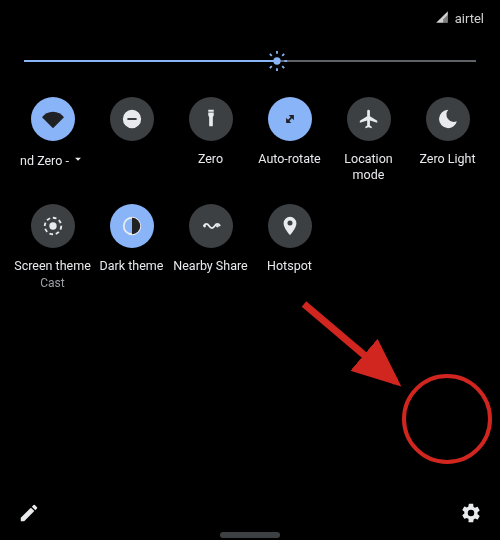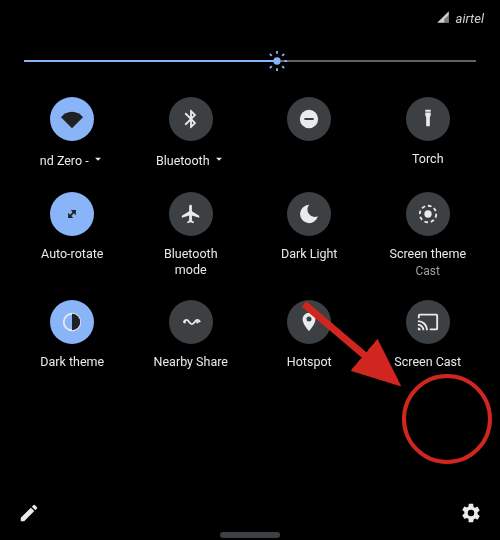--- a/index.html
+++ b/index.html
@@ -13,21 +13,20 @@
     position: relative;
   }
   .status-bar {
     display: flex;
     justify-content: flex-end;
     align-items: center;
     padding: 10px 16px 4px;
     gap: 6px;
     font-size: 13px;
     color: #d0d0d0;
-    font-style: italic;
   }
   .status-bar svg { width: 14px; height: 14px; fill: #d0d0d0; }
   .brightness {
     margin: 18px 24px 24px;
     position: relative;
     height: 24px;
   }
   .track {
     position: absolute;
     top: 50%;
@@ -47,21 +46,21 @@
   .thumb {
     position: absolute;
     top: 50%;
     transform: translate(-50%, -50%);
     width: 22px; height: 22px;
     display:flex; align-items:center; justify-content:center;
   }
   .thumb svg { width:22px; height:22px; }
   .grid {
     display: grid;
-    grid-template-columns: repeat(4, 1fr);
+    grid-template-columns: repeat(6, 1fr);
     gap: 22px 2px;
     padding: 0 14px;
   }
   .tile {
     display: flex;
     flex-direction: column;
     align-items: center;
     position: relative;
   }
   .circle {
@@ -172,75 +171,62 @@
       <div class="label-row">
         <div class="label">nd Zero -</div>
         <span><svg class="chev" viewBox="0 0 24 24">
             <path d="M7 10l5 5 5-5z"></path>
           </svg></span>
       </div>
     </div>
     <div class="tile">
       <div class="circle">
         <svg viewBox="0 0 24 24">
-          <path d="M17.71 7.71 12 2h-1v7.59L6.41 5 5 6.41 10.59 12 5 17.59 6.41 19 11 14.41V22h1l5.71-5.71L13.41 12l4.3-4.29zM13 5.83l1.88 1.88L13 9.59V5.83zm1.88 10.46L13 18.17v-3.76l1.88 1.88z"></path>
-        </svg>
-      </div>
-      <div class="label-row">
-        <div class="label">Bluetooth</div>
-        <span><svg class="chev" viewBox="0 0 24 24">
-            <path d="M7 10l5 5 5-5z"></path>
-          </svg></span>
-      </div>
-    </div>
-    <div class="tile">
-      <div class="circle">
-        <svg viewBox="0 0 24 24">
           <path d="M12 2a10 10 0 1 0 0 20 10 10 0 0 0 0-20zm5 11H7v-2h10v2z"></path>
         </svg>
       </div>
     </div>
     <div class="tile">
       <div class="circle">
         <svg viewBox="0 0 24 24">
           <path d="M9 2h6v2H9V2zm0 3h6v3l-1 2v9a1 1 0 0 1-1 1h-2a1 1 0 0 1-1-1v-9L9 8V5z"></path>
         </svg>
       </div>
       <div class="label-row">
-        <div class="label">Torch</div>
+        <div class="label">Zero</div>
       </div>
     </div>
     <div class="tile">
       <div class="circle on">
         <svg viewBox="0 0 24 24">
           <path d="M12 6l-4 4h3v4h2v-4h3l-4-4zm0 12l4-4h-3v-4h-2v4H8l4 4z" transform="rotate(45 12 12)"></path>
         </svg>
       </div>
       <div class="label-row">
         <div class="label">Auto-rotate</div>
       </div>
     </div>
     <div class="tile">
       <div class="circle">
         <svg viewBox="0 0 24 24">
           <path d="M21 16v-2l-8-5V3.5a1.5 1.5 0 0 0-3 0V9l-8 5v2l8-2.5V19l-2 1.5V22l3.5-1 3.5 1v-1.5L13 19v-5.5l8 2.5z"></path>
         </svg>
       </div>
       <div class="label-row">
-        <div class="label">Bluetooth mode</div>
+        <div class="label">Location mode</div>
       </div>
     </div>
     <div class="tile">
       <div class="circle">
         <svg viewBox="0 0 24 24">
           <path d="M12.34 2A10 10 0 0 0 12 22a10 10 0 0 0 9.66-7.5A8 8 0 0 1 12.34 2z"></path>
         </svg>
       </div>
       <div class="label-row">
-        <div class="label">Dark Light</div>
+        <div class="label">Zero Light</div>
       </div>
     </div>
     <div class="tile">
       <div class="circle">
         <svg viewBox="0 0 24 24">
           <circle cx="12" cy="12" r="4"></circle>
           <circle cx="12" cy="12" r="9" fill="none" stroke="currentColor" stroke-width="2" stroke-dasharray="4 3"></circle>
         </svg>
       </div>
       <div class="label-row">
@@ -272,30 +258,20 @@
       </div>
     </div>
     <div class="tile">
       <div class="circle">
         <svg viewBox="0 0 24 24">
           <path d="M12 2a7 7 0 0 0-7 7c0 5.25 7 13 7 13s7-7.75 7-13a7 7 0 0 0-7-7zm0 9.5A2.5 2.5 0 1 1 12 6a2.5 2.5 0 0 1 0 5.5z"></path>
         </svg>
       </div>
       <div class="label-row">
         <div class="label">Hotspot</div>
-      </div>
-    </div>
-    <div class="tile">
-      <div class="circle">
-        <svg viewBox="0 0 24 24">
-          <path d="M21 3H3a2 2 0 0 0-2 2v3h2V5h18v14h-7v2h7a2 2 0 0 0 2-2V5a2 2 0 0 0-2-2zM1 18v3h3a3 3 0 0 0-3-3zm0-4v2a5 5 0 0 1 5 5h2a7 7 0 0 0-7-7zm0-4v2a9 9 0 0 1 9 9h2A11 11 0 0 0 1 10z"></path>
-        </svg>
-      </div>
-      <div class="label-row">
-        <div class="label">Screen Cast</div>
       </div>
     </div>
   </div>
 
 <svg class="arrow" style="left:296px; top:296px;" width="120" height="110">
   <defs>
       <marker id="ah" markerWidth="8" markerHeight="8" refX="6" refY="3" orient="auto">
         <path d="M0,0 L7,3 L0,6 Z" fill="#d1261f"></path>
       </marker>
     </defs>

